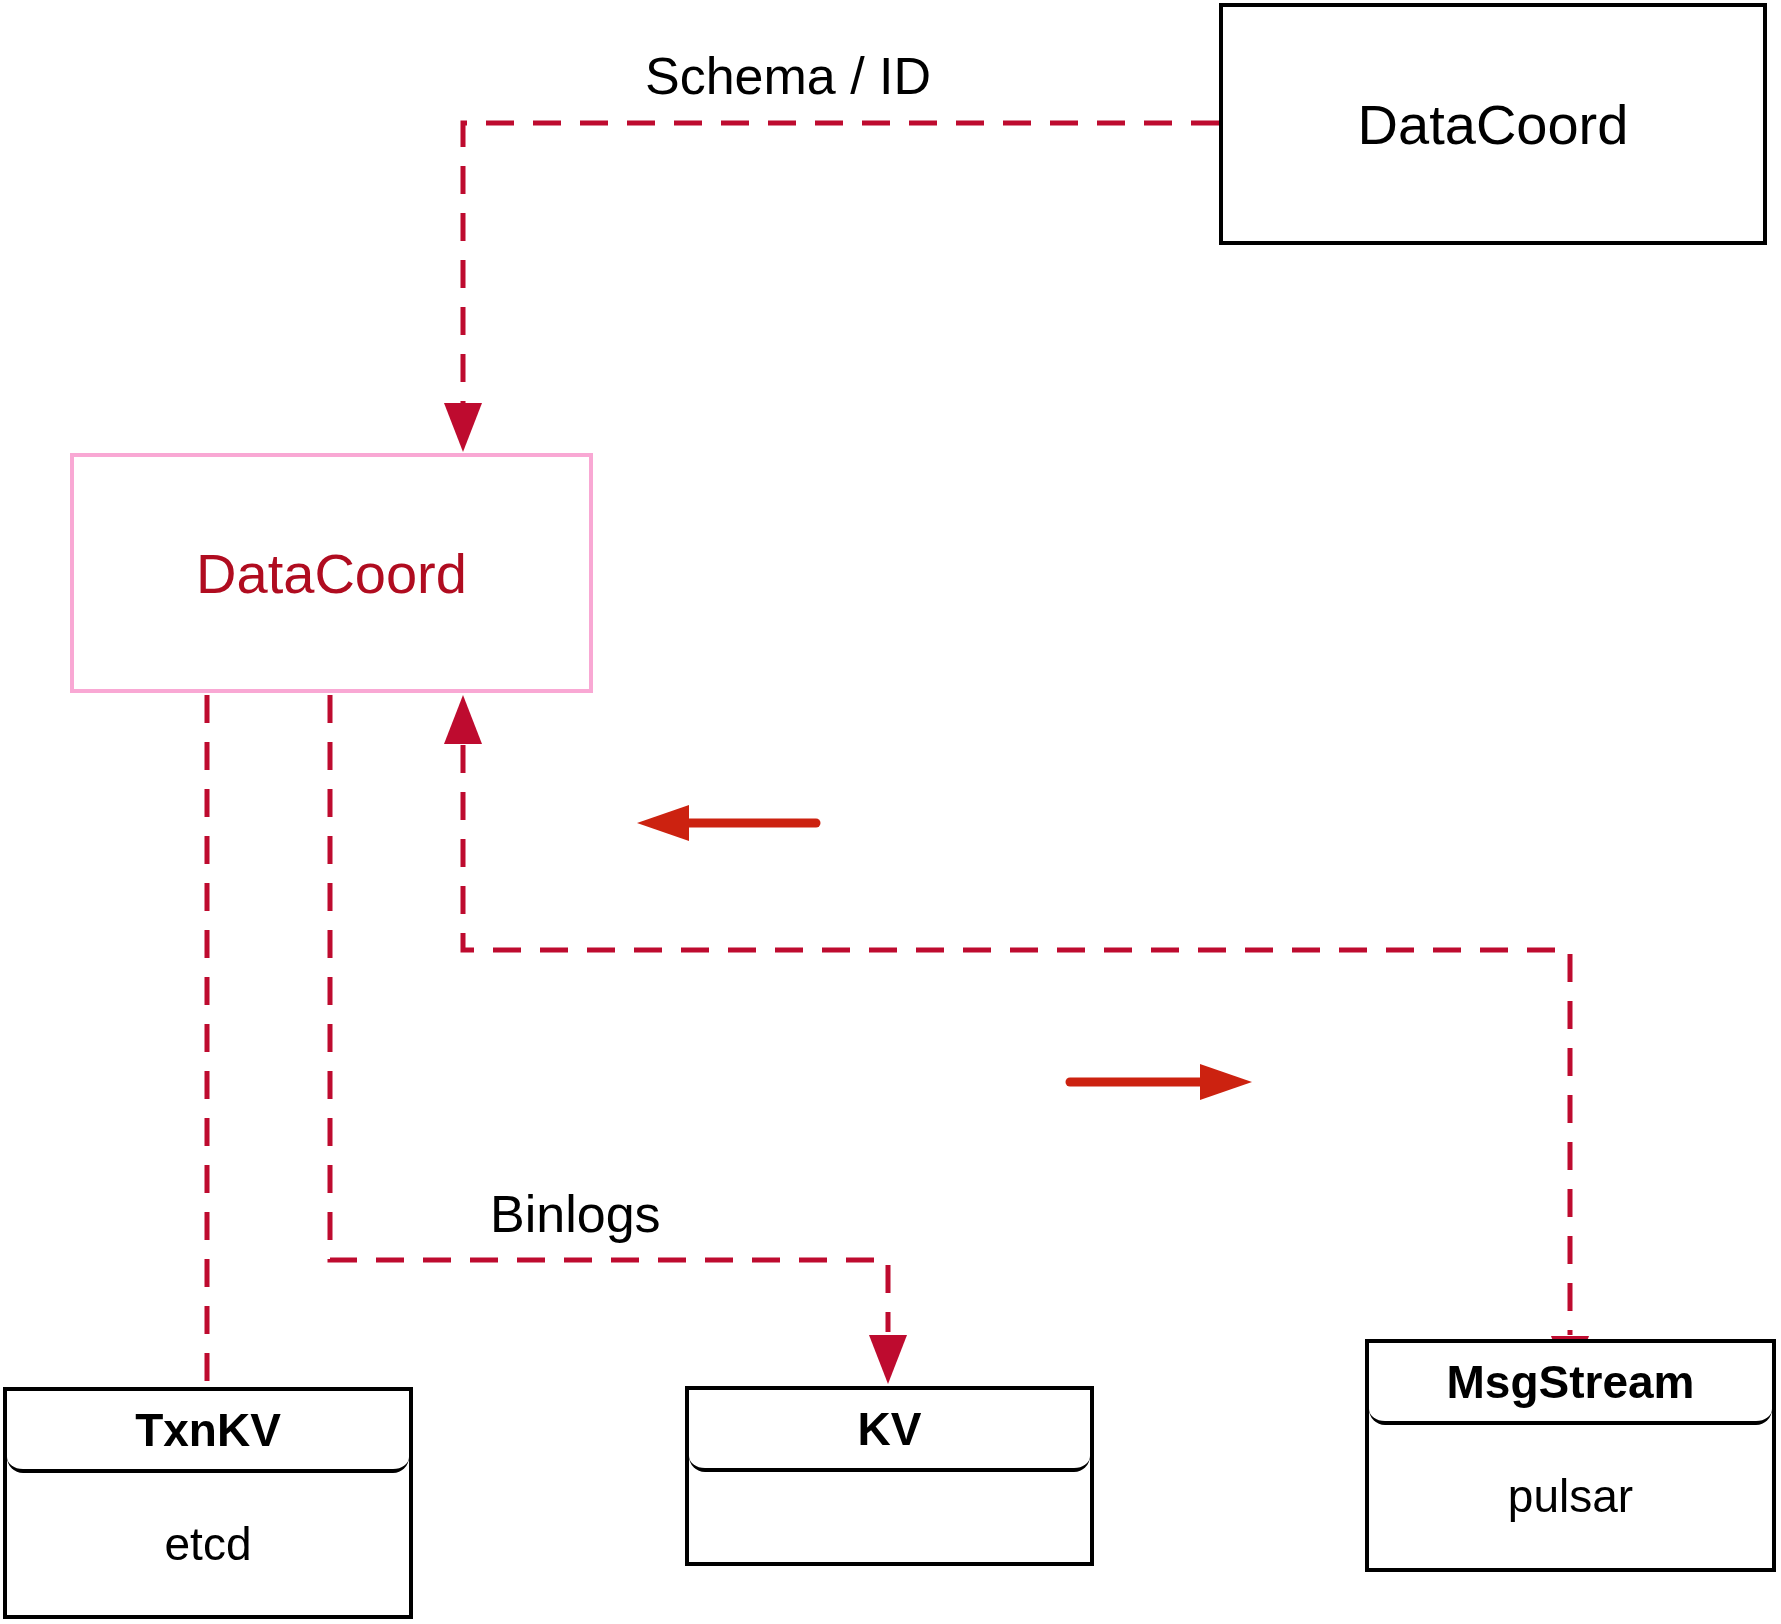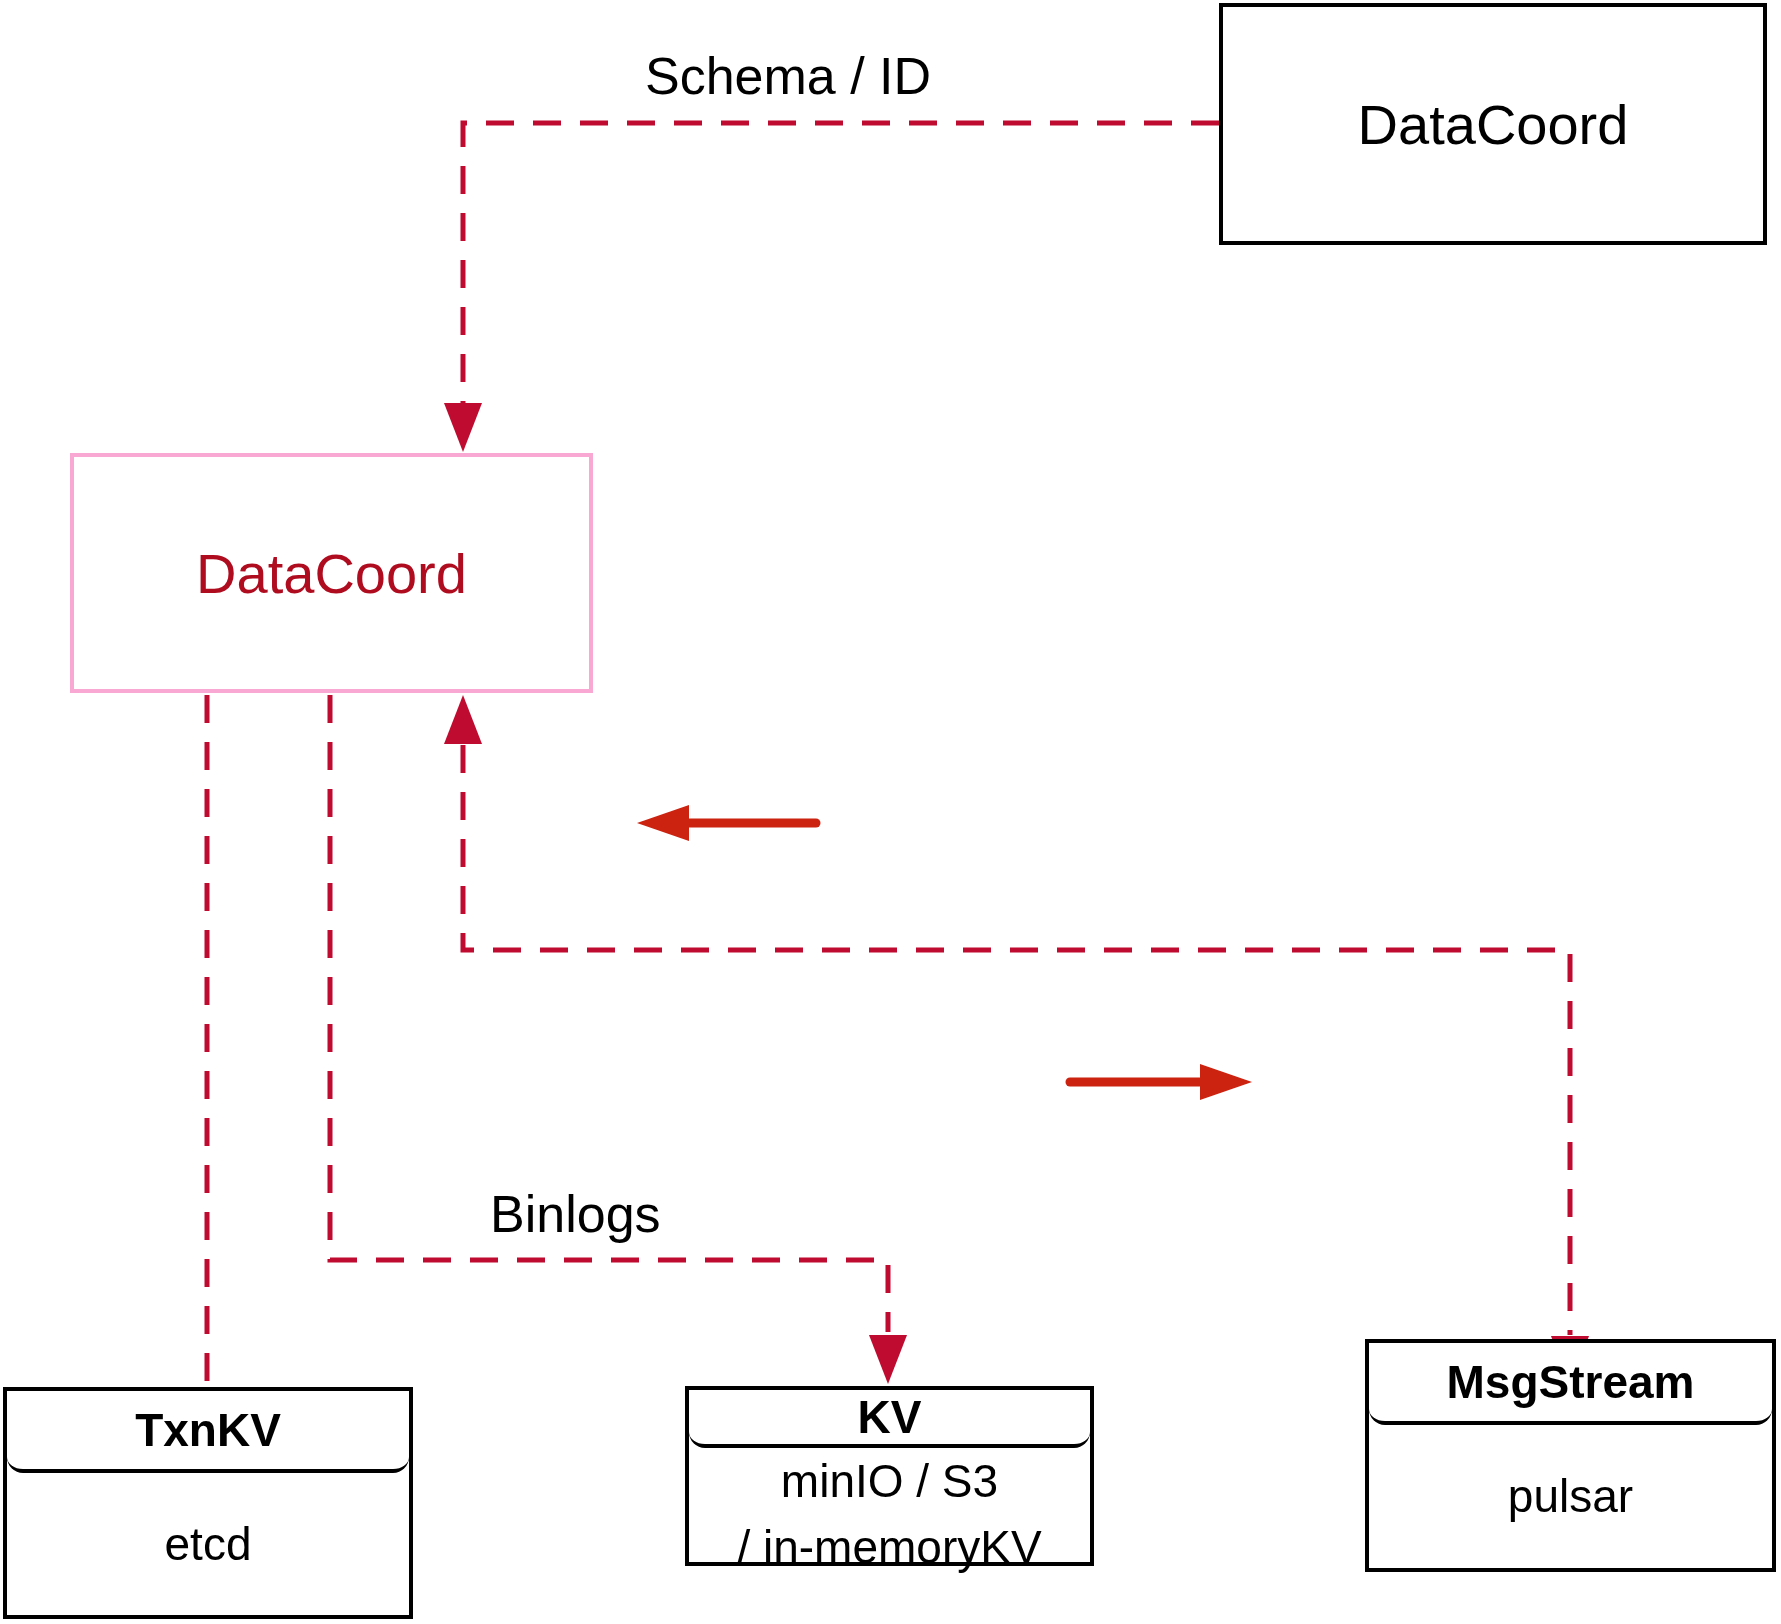--- a/index.html
+++ b/index.html
@@ -99,24 +99,20 @@
 
   <div class="tablebox tb-txnkv">
     <div class="hdr">TxnKV</div>
     <div class="bdy">
       <span>etcd</span>
     </div>
   </div>
 
   <div class="tablebox tb-kv">
     <div class="hdr">KV</div>
-    <div class="bdy">
-      <span>minIO / S3</span>
-      <span>/ in-memoryKV</span>
-    </div>
   </div>
 
   <div class="tablebox tb-msgstream">
     <div class="hdr">MsgStream</div>
     <div class="bdy">
       <span>pulsar</span>
     </div>
   </div>
 
   <div class="edge-label lbl-schema">Schema / ID</div>

